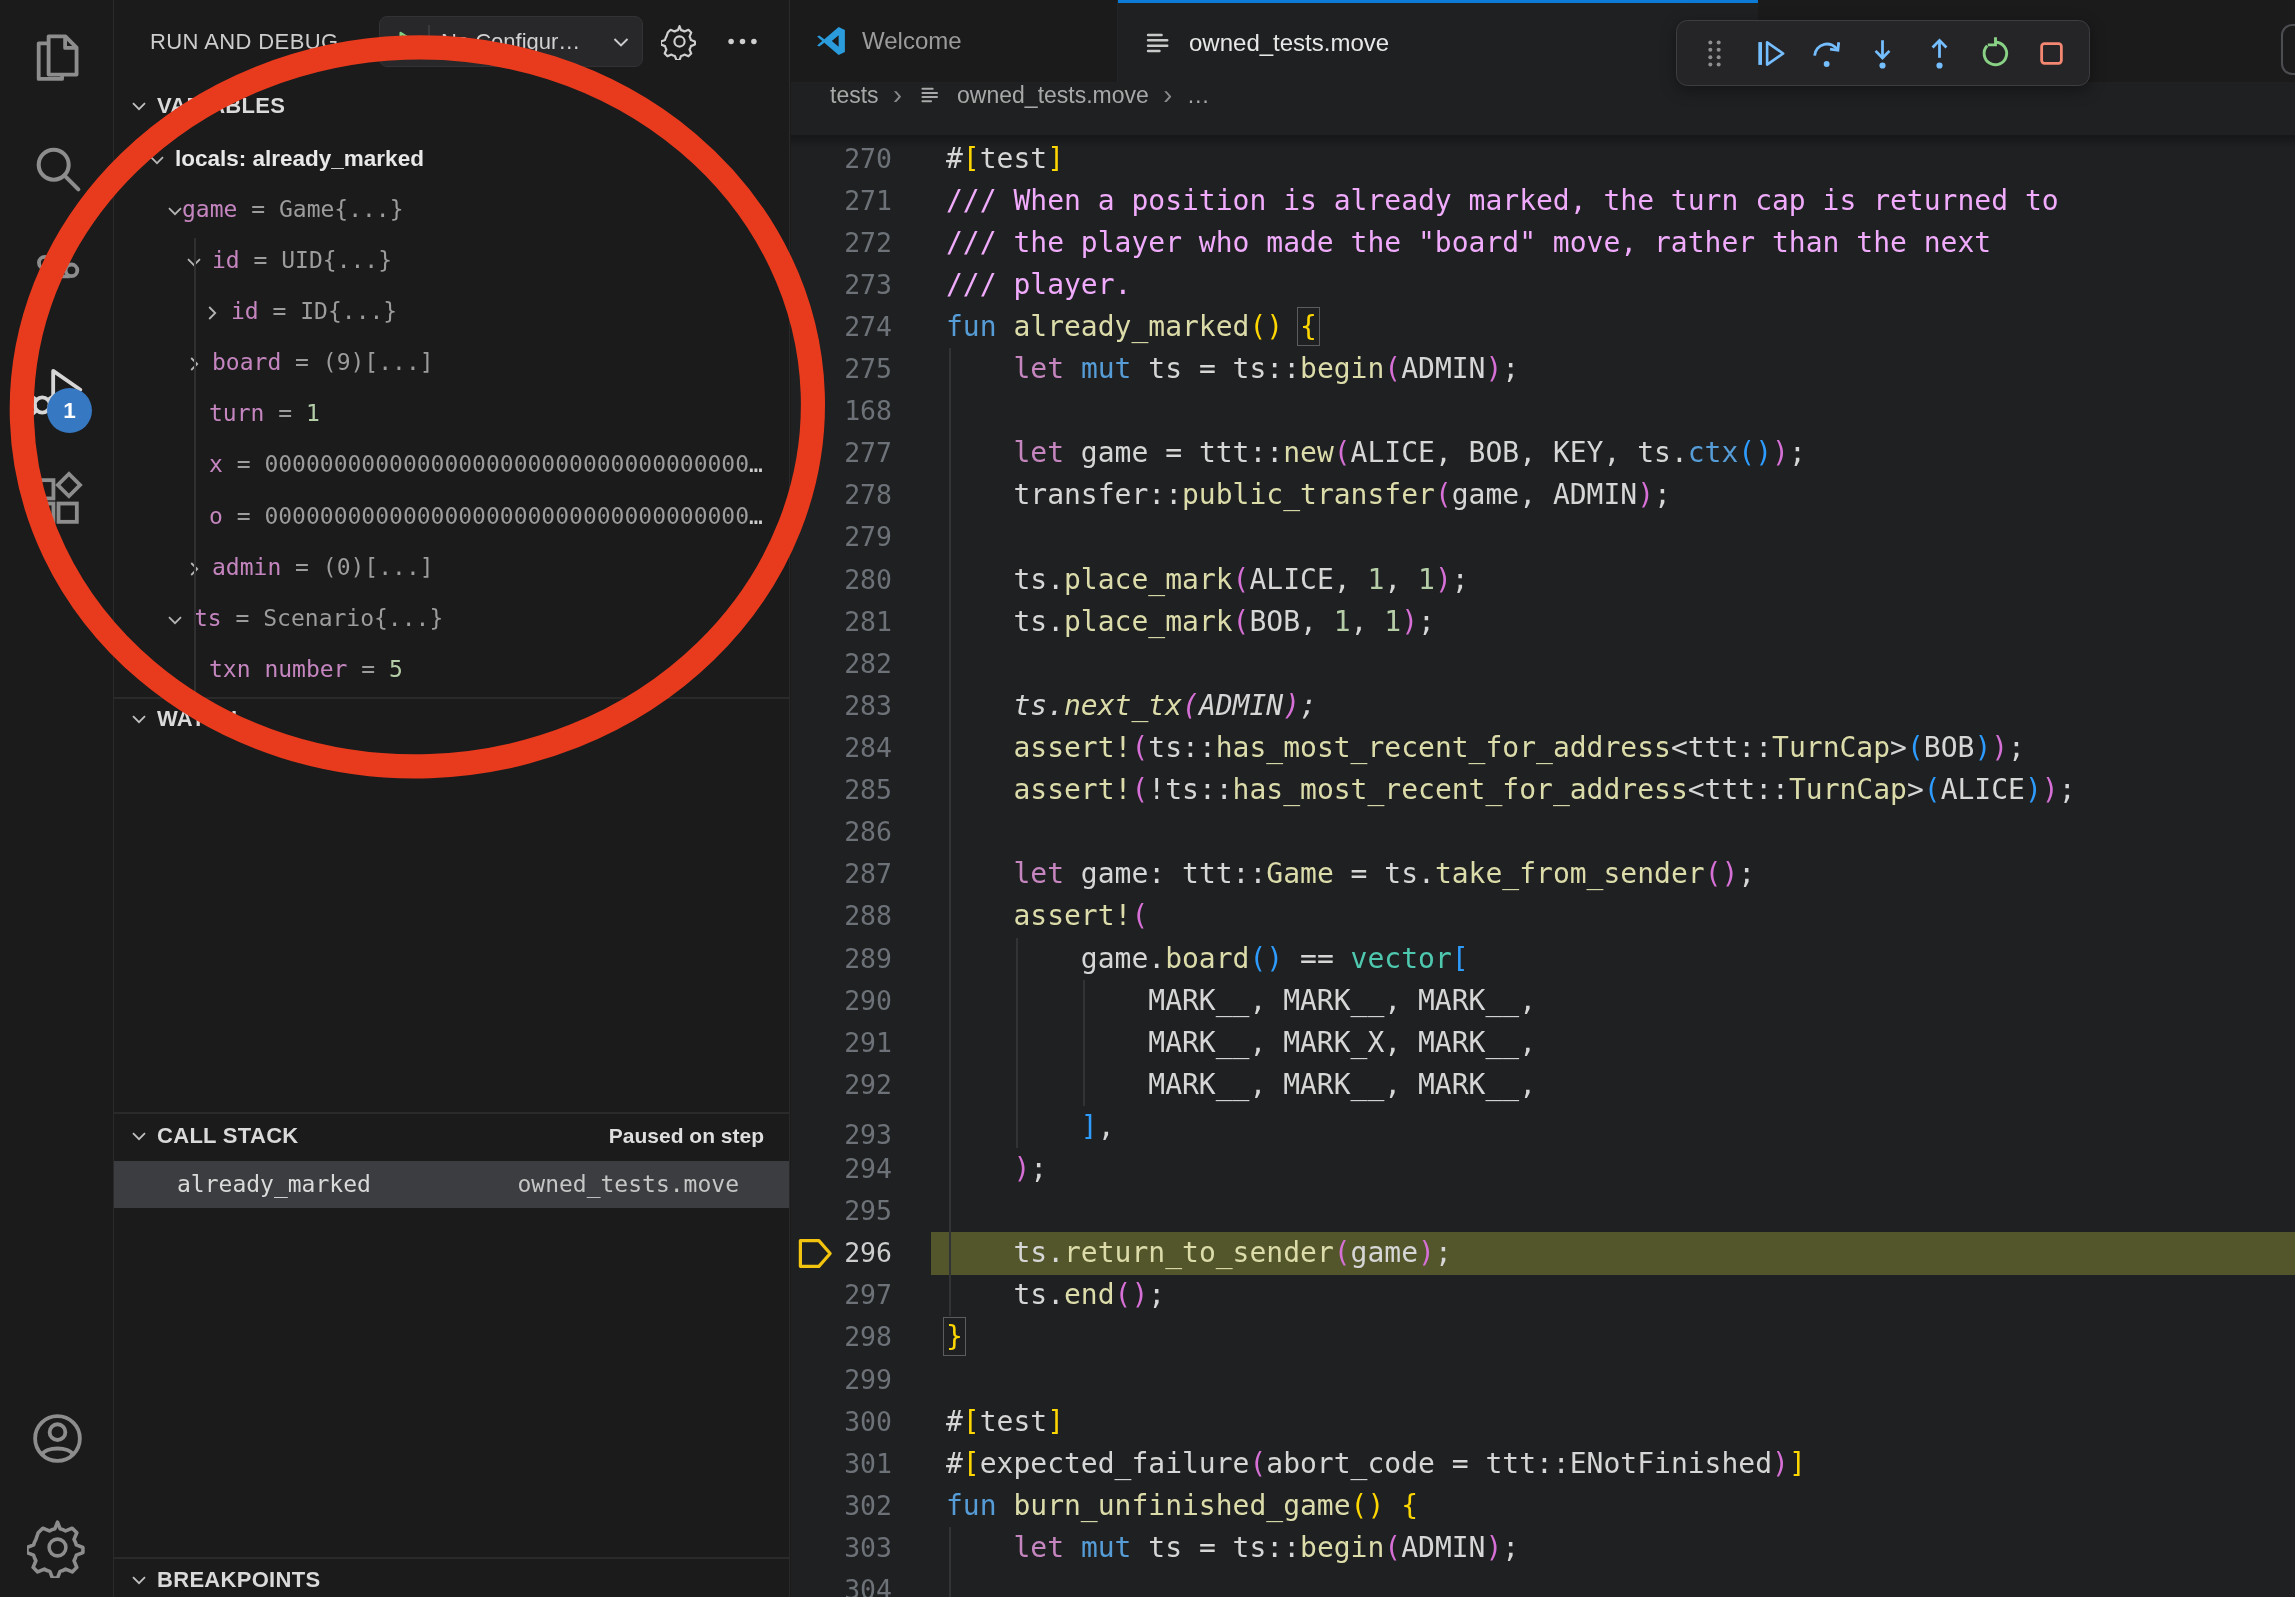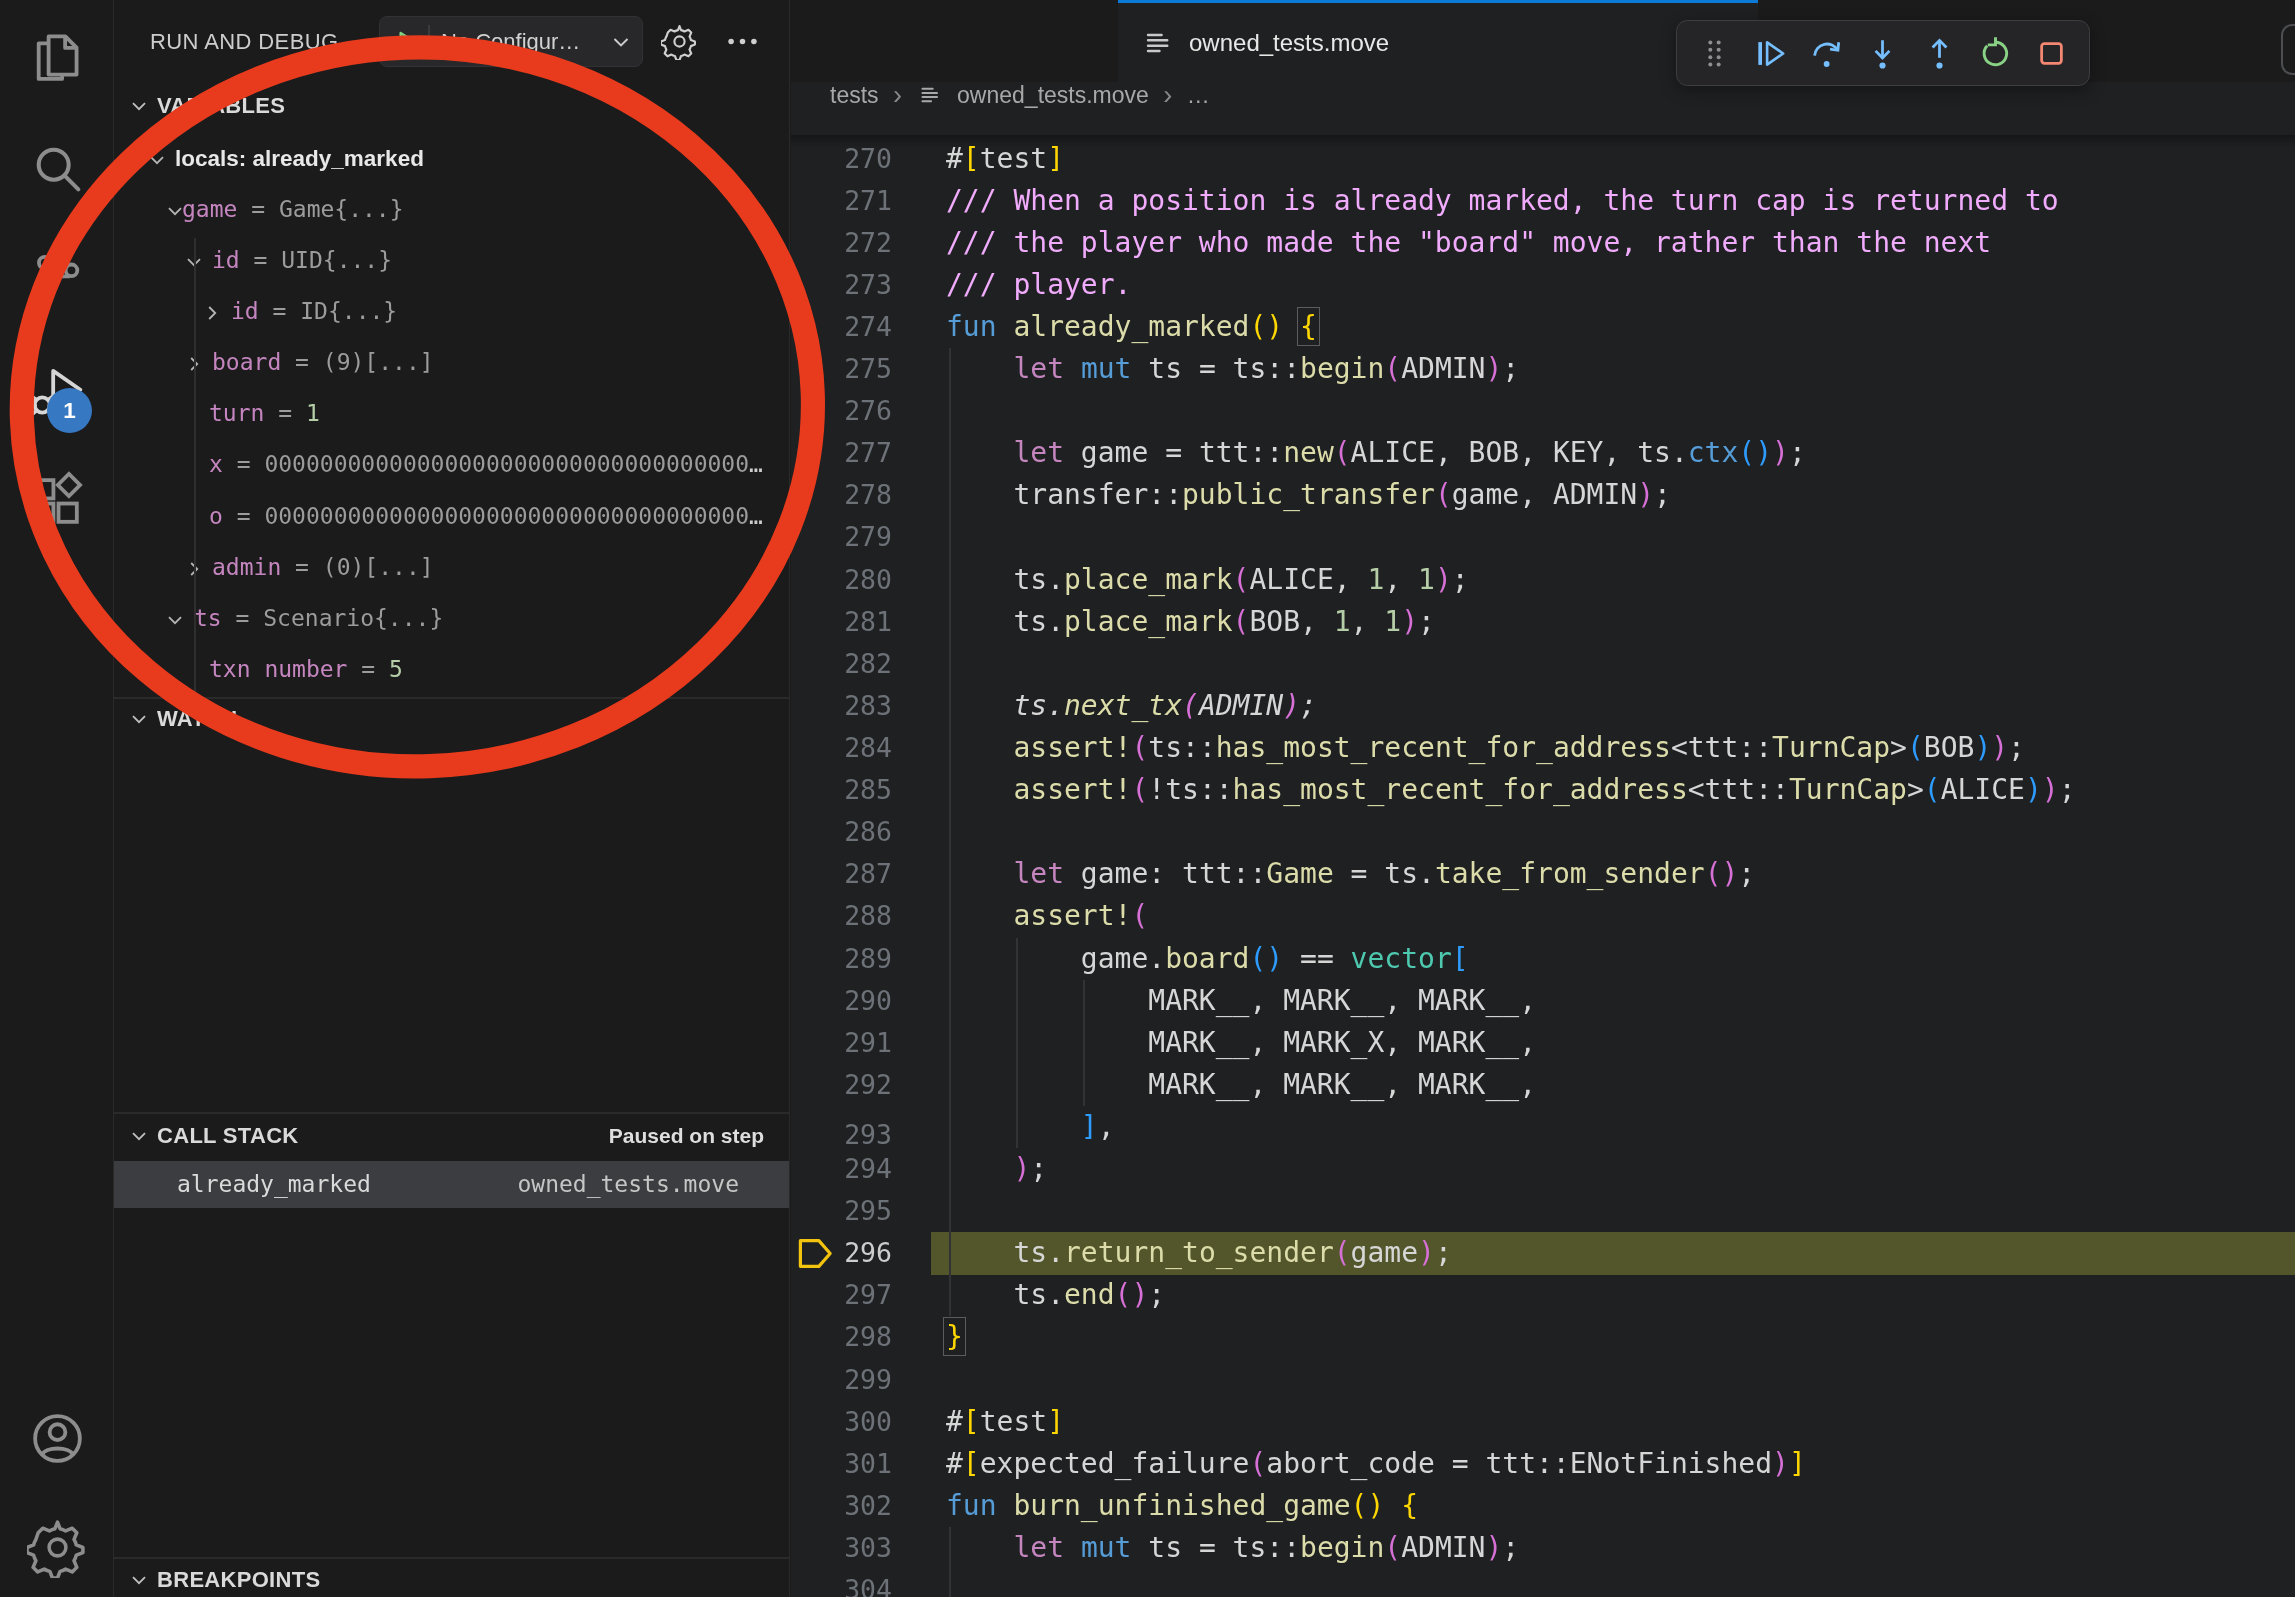--- a/index.html
+++ b/index.html
@@ -401,20 +401,26 @@
     <div class="sec-head" style="top:1562px">
       <svg class="schev" viewBox="0 0 30 30" width="24" height="24">
           <use href="#chevron-down-icon"></use>
         </svg>
       <span class="slabel">BREAKPOINTS</span>
     </div>
   </section>
 
   <section id="editor">
     <div id="tabbar">
+      <div class="tab tab-welcome">
+        <svg class="tab-icon" viewBox="0 0 42 42" width="34" height="34">
+            <use href="#vscode-logo-icon"></use>
+          </svg>
+        <span class="tab-label">Welcome</span>
+      </div>
       <div class="tab tab-active">
         <svg class="tab-icon lines-icon-c" viewBox="0 0 42 42" width="34" height="34">
             <use href="#file-lines-icon"></use>
           </svg>
         <span class="tab-label">owned_tests.move</span>
         <span class="tab-close">×</span>
       </div>
     </div>
 
     <div id="breadcrumbs">
@@ -477,21 +483,21 @@
         <div class="ln" style="top: 180px;">271</div>
         <div class="cl" style="top: 180px;"><span class="tok-c">/// When a position is already marked, the turn cap is returned to</span></div>
         <div class="ln" style="top: 222px;">272</div>
         <div class="cl" style="top: 222px;"><span class="tok-c">/// the player who made the "board" move, rather than the next</span></div>
         <div class="ln" style="top: 264px;">273</div>
         <div class="cl" style="top: 264px;"><span class="tok-c">/// player.</span></div>
         <div class="ln" style="top: 306px;">274</div>
         <div class="cl" style="top: 306px;"><span class="tok-k">fun</span><span class="tok-f"> </span><span class="tok-y">already_marked</span><span class="tok-b1">()</span><span class="tok-f"> </span><span class="tok-m">{</span></div>
         <div class="ln" style="top: 348px;">275</div>
         <div class="cl" style="top: 348px;"><span class="tok-f">    </span><span class="tok-p">let</span><span class="tok-f"> </span><span class="tok-k">mut</span><span class="tok-f"> ts = ts::</span><span class="tok-y">begin</span><span class="tok-b2">(</span><span class="tok-f">ADMIN</span><span class="tok-b2">)</span><span class="tok-f">;</span></div>
-        <div class="ln" style="top: 390px;">276</div>
+        <div class="ln" style="top: 390px;">168</div>
         <div class="cl" style="top: 390px;"></div>
         <div class="ln" style="top: 432px;">277</div>
         <div class="cl" style="top: 432px;"><span class="tok-f">    </span><span class="tok-p">let</span><span class="tok-f"> game = ttt::</span><span class="tok-y">new</span><span class="tok-b2">(</span><span class="tok-f">ALICE, BOB, KEY, ts.</span><span class="tok-k">ctx</span><span class="tok-b3">()</span><span class="tok-b2">)</span><span class="tok-f">;</span></div>
         <div class="ln" style="top: 474px;">278</div>
         <div class="cl" style="top: 474px;"><span class="tok-f">    transfer::</span><span class="tok-y">public_transfer</span><span class="tok-b2">(</span><span class="tok-f">game, ADMIN</span><span class="tok-b2">)</span><span class="tok-f">;</span></div>
         <div class="ln" style="top: 516px;">279</div>
         <div class="cl" style="top: 516px;"></div>
         <div class="ln" style="top: 559px;">280</div>
         <div class="cl" style="top: 559px;"><span class="tok-f">    ts.</span><span class="tok-y">place_mark</span><span class="tok-b2">(</span><span class="tok-f">ALICE, </span><span class="tok-n">1</span><span class="tok-f">, </span><span class="tok-n">1</span><span class="tok-b2">)</span><span class="tok-f">;</span></div>
         <div class="ln" style="top: 601px;">281</div>

